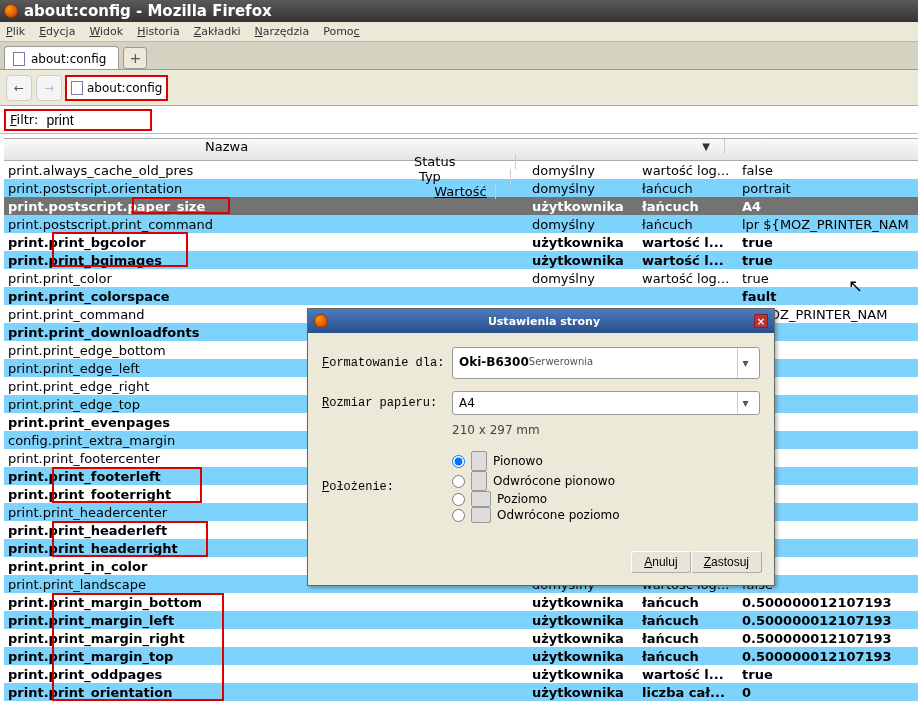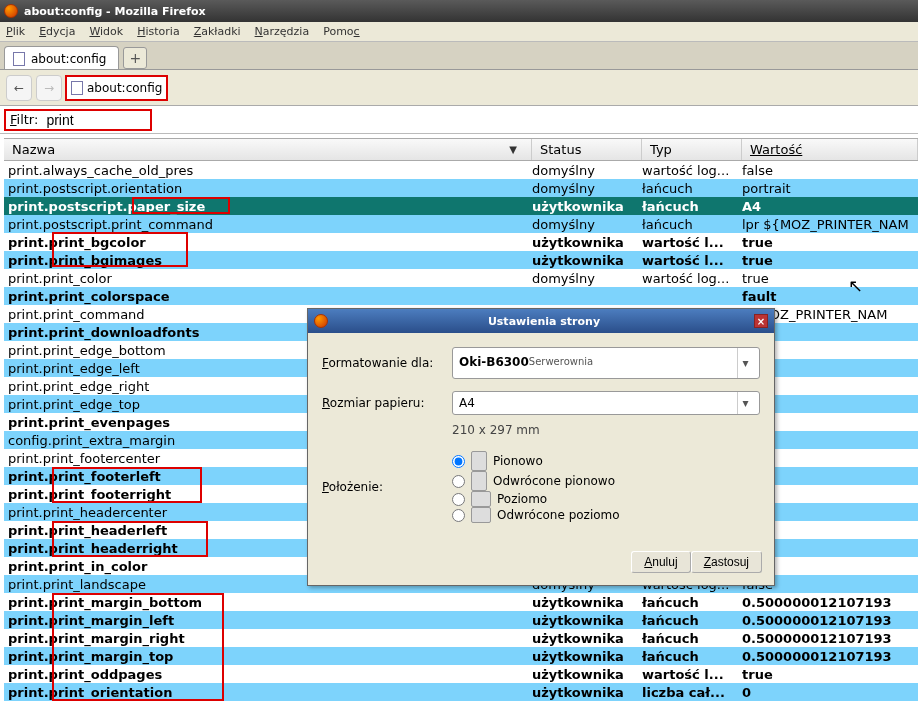--- a/index.html
+++ b/index.html
@@ -1,19 +1,19 @@
 <!DOCTYPE html>
 <html><head>
 <meta charset="utf-8">
 <style>
   * { margin: 0; padding: 0; box-sizing: border-box; }
   body { font-family: "DejaVu Sans", Arial, sans-serif; font-size: 12px; background: #fff; width: 918px; height: 715px; overflow: hidden; position: relative; }
 
   
-  .titlebar { background: linear-gradient(#5a5a5a, #333); color: #fff; height: 22px; display: flex; align-items: center; padding: 0 4px; font-size: 11px; font-weight: bold; }
+  .titlebar { background: linear-gradient(#5a5a5a, #333); color: #fff; height: 22px; display: flex; align-items: center; padding: 0 4px; font-size: 15px; font-weight: bold; }
   .titlebar .ff-icon { width: 14px; height: 14px; margin-right: 6px; background: radial-gradient(circle at 30% 30%, #f90, #c30); border-radius: 50%; border: 1px solid #a30; }
 
   
   .menubar { background: #ece9d8; border-bottom: 1px solid #bbb; padding: 2px 6px; display: flex; gap: 14px; height: 20px; align-items: center; }
   .menubar span { font-size: 11px; color: #333; }
   .menubar span u { text-decoration: underline; }
 
   
   .tabbar { background: #d6d2c2; border-bottom: 1px solid #999; height: 28px; display: flex; align-items: flex-end; padding: 0 4px; }
   .tab { background: #fff; border: 1px solid #999; border-bottom: none; border-radius: 4px 4px 0 0; padding: 4px 12px 3px 8px; display: flex; align-items: center; gap: 6px; font-size: 12px; height: 23px; }
@@ -30,52 +30,52 @@
   .red-box { outline: 2px solid #d00; outline-offset: -1px; }
 
   
   .filterrow { display: flex; align-items: center; padding: 4px 8px; border-bottom: 1px solid #bbb; height: 28px; }
   .filterrow label { font-size: 13px; }
   .filterrow input { border: none; outline: none; font-size: 14px; margin-left: 8px; width: 100px; background: transparent; }
   .filterrow .fbox { display: inline-flex; align-items: center; border: 2px solid #d00; padding: 0 4px; height: 22px; margin-left: -4px; }
 
   
   .tablewrap { position: absolute; top: 138px; left: 4px; right: 0; bottom: 0; border-top: 1px solid #aaa; }
-  .thead { display: flex; background: linear-gradient(#f9f9f9, #e5e5e5); border-bottom: 1px solid #aaa; height: 22px; align-items: center; font-size: 13px; }
+  .thead { display: flex; background: linear-gradient(#f9f9f9, #e5e5e5); border-bottom: 1px solid #aaa; height: 22px; align-items: center; font-size: 13px; flex-direction: column; }
   .th { padding: 0 8px; border-right: 1px solid #ccc; height: 100%; display: flex; align-items: center; }
   .th1 { width: 528px; display: flex; justify-content: space-between; }
   .th2 { width: 110px; }
   .th3 { width: 100px; }
   .th4 { flex: 1; text-decoration: underline; }
   .sort-arrow { font-size: 10px; color: #333; margin-right: 6px; }
 
   .tbody { }
   .row { display: flex; height: 18px; align-items: center; font-size: 13px; white-space: nowrap; }
   .row.even { background: #7dd3fc; }
   .row.bold { font-weight: bold; }
-  .row.selected { background: #0f766e; color: #fff; }
+  .row.selected { background: #737373; color: #fff; }
   .c1 { width: 528px; padding-left: 4px; position: relative; }
   .c2 { width: 110px; }
   .c3 { width: 100px; }
   .c4 { flex: 1; overflow: hidden; }
 
   .redmark { position: absolute; border: 2px solid #d00; pointer-events: none; }
 
   .cursor { position: absolute; font-size: 18px; color: #000; }
 
   
   .dialog { position: absolute; top: 308px; left: 307px; width: 468px; border: 1px solid #666; background: #ece9d8; box-shadow: 2px 2px 4px rgba(0,0,0,0.3); }
   .dlg-title { background: linear-gradient(#4c7dbf, #2a4e8a); color: #fff; height: 24px; display: flex; align-items: center; padding: 0 6px; font-size: 11px; font-weight: bold; }
   .dlg-title .ff-icon { width: 14px; height: 14px; margin-right: 6px; background: radial-gradient(circle at 30% 30%, #f90, #c30); border-radius: 50%; border: 1px solid #a30; }
   .dlg-title .spacer { flex: 1; text-align: center; }
   .dlg-close { width: 14px; height: 14px; background: #b33; color: #fff; display: flex; align-items: center; justify-content: center; font-size: 10px; border: 1px solid #822; }
 
   .dlg-body { padding: 14px 14px 10px 14px; font-size: 12px; }
   .dlg-row { display: flex; align-items: center; margin-bottom: 12px; }
-  .dlg-label { width: 130px; }
+  .dlg-label { width: 130px; font-family: Liberation Mono, monospace; }
   .dlg-field { flex: 1; }
   .combo { border: 1px solid #999; background: #fff; height: 32px; border-radius: 3px; display: flex; align-items: center; padding: 0 6px; justify-content: space-between; }
   .combo .dd { width: 16px; text-align: center; color: #555; border-left: 1px solid #ccc; height: 100%; display: flex; align-items: center; justify-content: center; }
   .combo-text { display: flex; flex-direction: row; line-height: 1.1; }
   .combo-text .sub { font-size: 10px; color: #555; }
   .combo.single { height: 24px; }
 
   .dims { margin-left: 130px; margin-top: -4px; margin-bottom: 14px; color: #444; }
 
   .radios { display: flex; flex-wrap: wrap; gap: 0 12px; margin-left: 0; }

